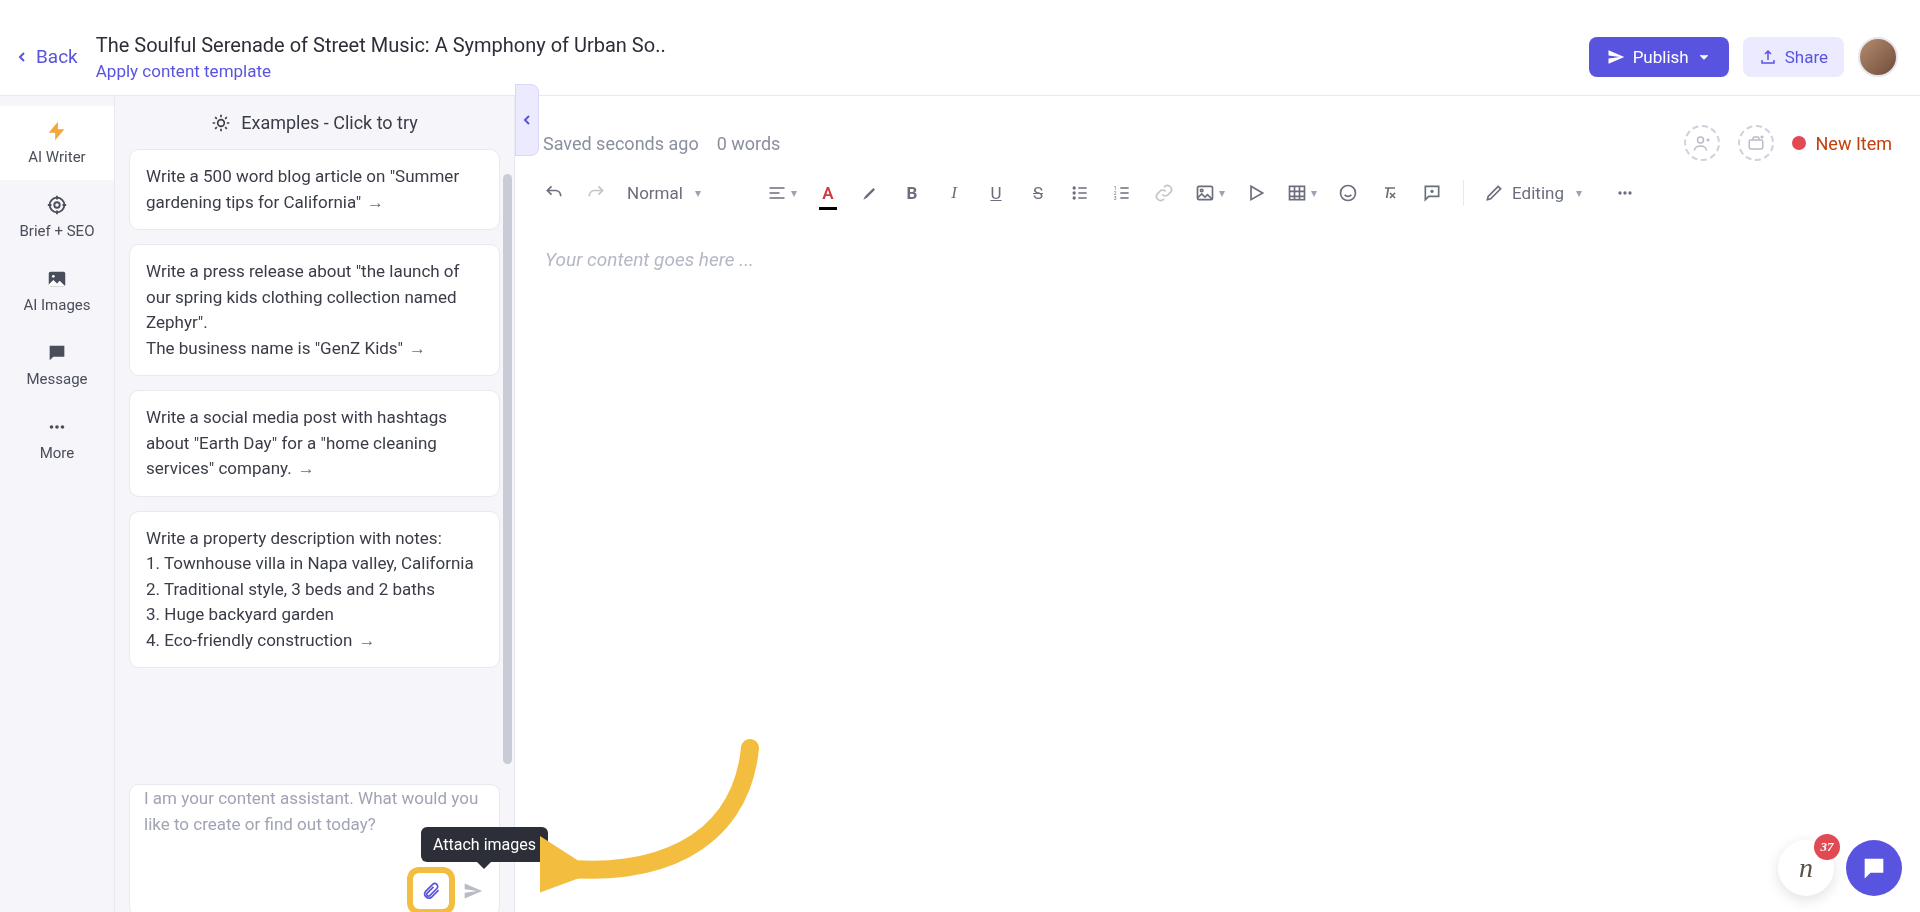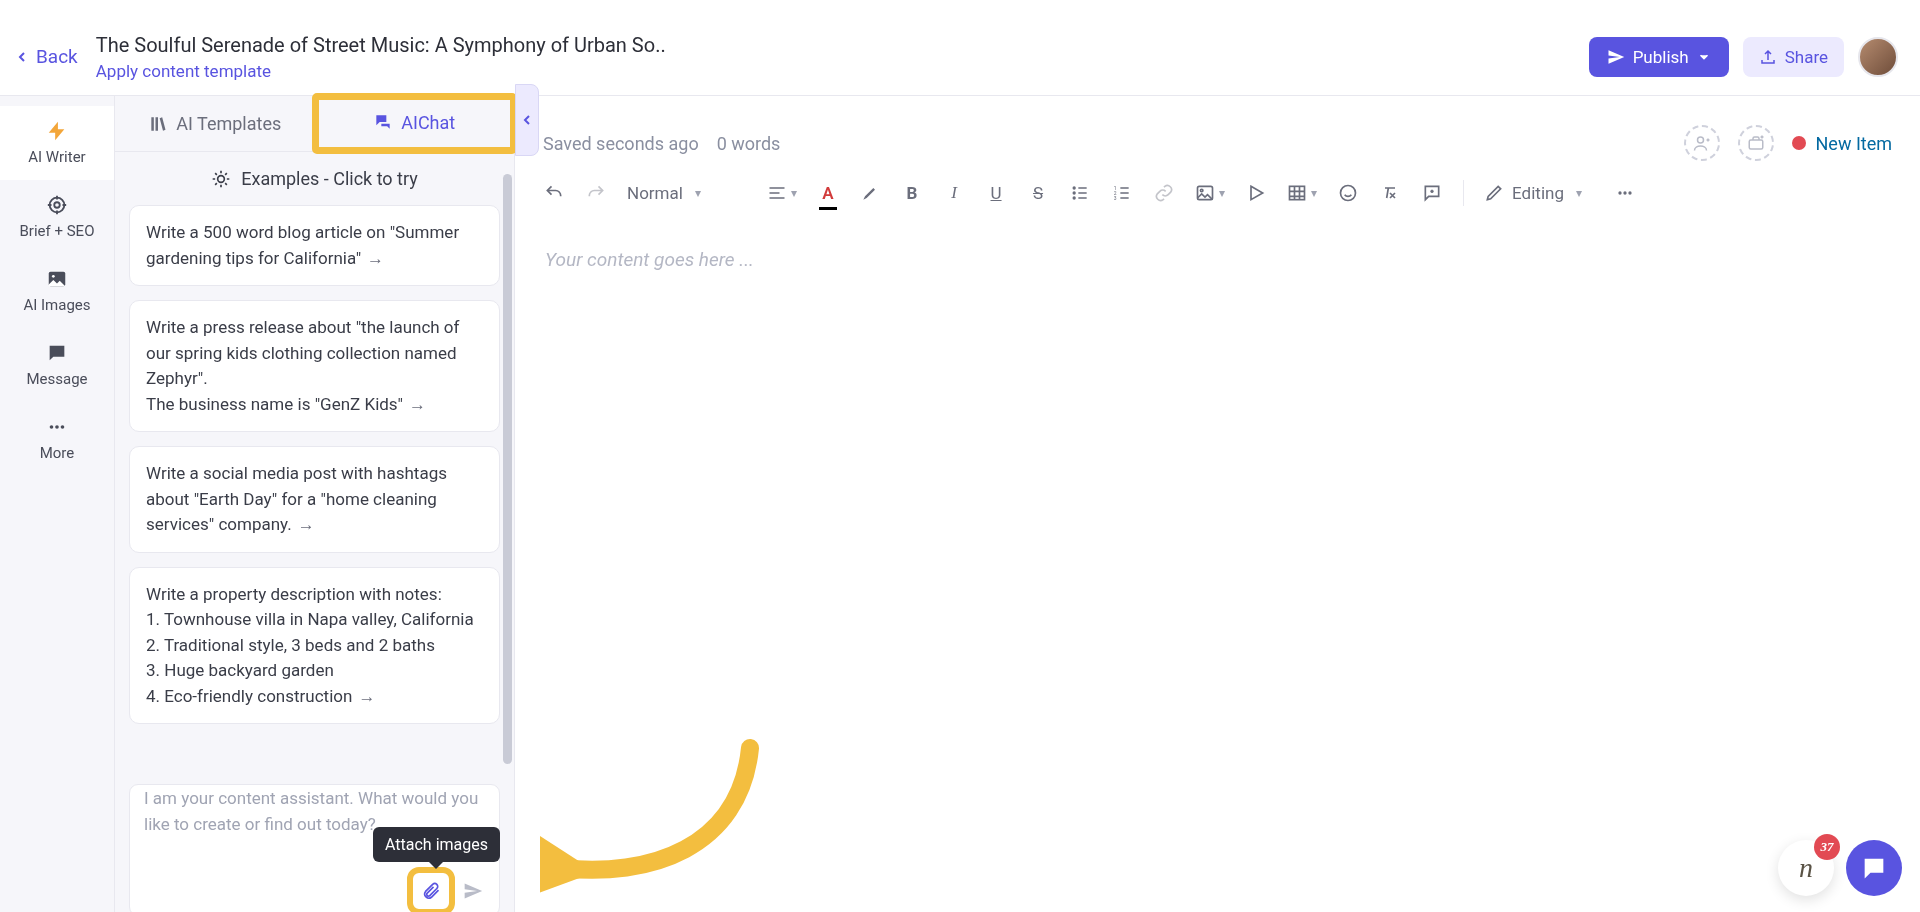--- a/index.html
+++ b/index.html
@@ -47,35 +47,35 @@
   .example-card{background:#fff;border:1px solid var(--border);border-radius:10px;padding:14px 16px;font-size:17px;line-height:1.5;color:#3a3d48;cursor:pointer;}
   .example-card .arrow{font-size:17px;color:#6b6e7c;margin-left:6px;}
   .chat-input-wrap{padding:6px 14px 14px 14px;}
   .chat-input{background:#fff;border:1px solid var(--border);border-radius:9px;height:132px;padding:1px 14px;position:relative;}
   .chat-input .ph{color:#a0a4b3;font-size:17px;line-height:1.5;}
   .chat-actions{position:absolute;right:10px;bottom:8px;display:flex;gap:10px;align-items:center;}
   .icon-btn{width:32px;height:32px;display:flex;align-items:center;justify-content:center;cursor:pointer;border-radius:6px;}
   .attach-highlight{outline:6px solid var(--yellow);outline-offset:2px;background:#fff;border-radius:4px;}
   .attach-highlight svg{color:var(--primary);}
   .send-icon{color:#b9bcc8;}
-  .tooltip{position:absolute;background:#2d2f38;color:#fff;font-size:16px;padding:8px 12px;border-radius:6px;white-space:nowrap;}
+  .tooltip{position:absolute;background:#2d2f38;color:#fff;font-size:16px;padding:8px 12px;border-radius:6px;white-space:nowrap;margin-left:48px;}
   .tooltip::after{content:"";position:absolute;border:7px solid transparent;}
   .tooltip.below::after{top:100%;left:50%;transform:translateX(-50%);border-top-color:#2d2f38;}
   
   .scrollbar-rail{position:absolute;right:2px;top:78px;width:9px;height:590px;background:transparent;}
   .scrollbar-thumb{position:absolute;right:0;top:0;width:9px;height:590px;background:#c9cbd6;border-radius:5px;}
   
   .collapse-handle{position:absolute;left:515px;top:84px;width:24px;height:72px;background:var(--primary-light);border:1px solid #d9d7f5;border-radius:0 8px 8px 0;display:flex;align-items:center;justify-content:center;cursor:pointer;color:var(--primary);}
   
   .editor{flex:1;display:flex;flex-direction:column;padding:24px 28px 0 28px;position:relative;}
   .editor-statusrow{display:flex;align-items:center;height:46px;gap:18px;color:var(--muted);font-size:18px;}
   .editor-statusrow .spacer{flex:1;}
   .dashed-circle{width:36px;height:36px;border:2px dashed #cfd1dc;border-radius:50%;display:flex;align-items:center;justify-content:center;color:#b9bcc8;cursor:pointer;}
   .dashed-circle svg{width:18px;height:18px;}
-  .newitem{display:flex;align-items:center;gap:10px;font-size:18px;color:#0369a1;}
+  .newitem{display:flex;align-items:center;gap:10px;font-size:18px;color:#c2410c;}
   .dot{width:14px;height:14px;border-radius:50%;background:var(--red);}
   .toolbar{display:flex;align-items:center;height:54px;gap:20px;color:#6b6e7c;}
   .toolbar .sep{width:1px;height:26px;background:var(--border);}
   .tbtn{display:flex;align-items:center;justify-content:center;cursor:pointer;min-width:22px;height:30px;font-size:17px;color:#6b6e7c;position:relative;}
   .tbtn svg{width:20px;height:20px;}
   .tbtn.textstyle{gap:8px;min-width:120px;justify-content:flex-start;}
   .tbtn .caret{font-size:12px;margin-left:4px;color:#9ea2b0;}
   .textcolor .underline-bar{position:absolute;bottom:-2px;left:2px;right:2px;height:3px;background:#000;}
   .content-area{flex:1;padding:28px 2px;}
   .placeholder{color:#b4b7c4;font-style:italic;font-size:19px;}
@@ -157,34 +157,20 @@
       <svg viewBox="0 0 24 24" fill="currentColor">
           <circle cx="6" cy="12" r="2"></circle>
           <circle cx="12" cy="12" r="2"></circle>
           <circle cx="18" cy="12" r="2"></circle>
         </svg>
       <span>More</span>
     </div>
   </div>
 
   <div class="sidepanel">
-    <div class="tabs">
-      <div class="tab">
-        <svg viewBox="0 0 24 24" fill="currentColor">
-            <path d="M4 4h3v16H4zM9 4h3v16H9zM14 5l3-1 4 15-3 1z"></path>
-          </svg>
-        <span>AI Templates</span>
-      </div>
-      <div class="tab active highlight-box">
-        <svg viewBox="0 0 24 24" fill="currentColor">
-            <path d="M4 4h12v8H8l-4 4zM10 14h10v6l-3-3h-7z"></path>
-          </svg>
-        <span>AIChat</span>
-      </div>
-    </div>
 
     <div class="examples-head">
       <svg viewBox="0 0 24 24" width="20" height="20" fill="none" stroke="currentColor" stroke-width="2">
           <circle cx="12" cy="12" r="4"></circle>
           <path d="M12 2v3M12 19v3M2 12h3M19 12h3M5 5l2 2M17 17l2 2M5 19l2-2M17 7l2-2"></path>
         </svg>
       <span>Examples - Click to try</span>
     </div>
 
     <div class="examples-list">

